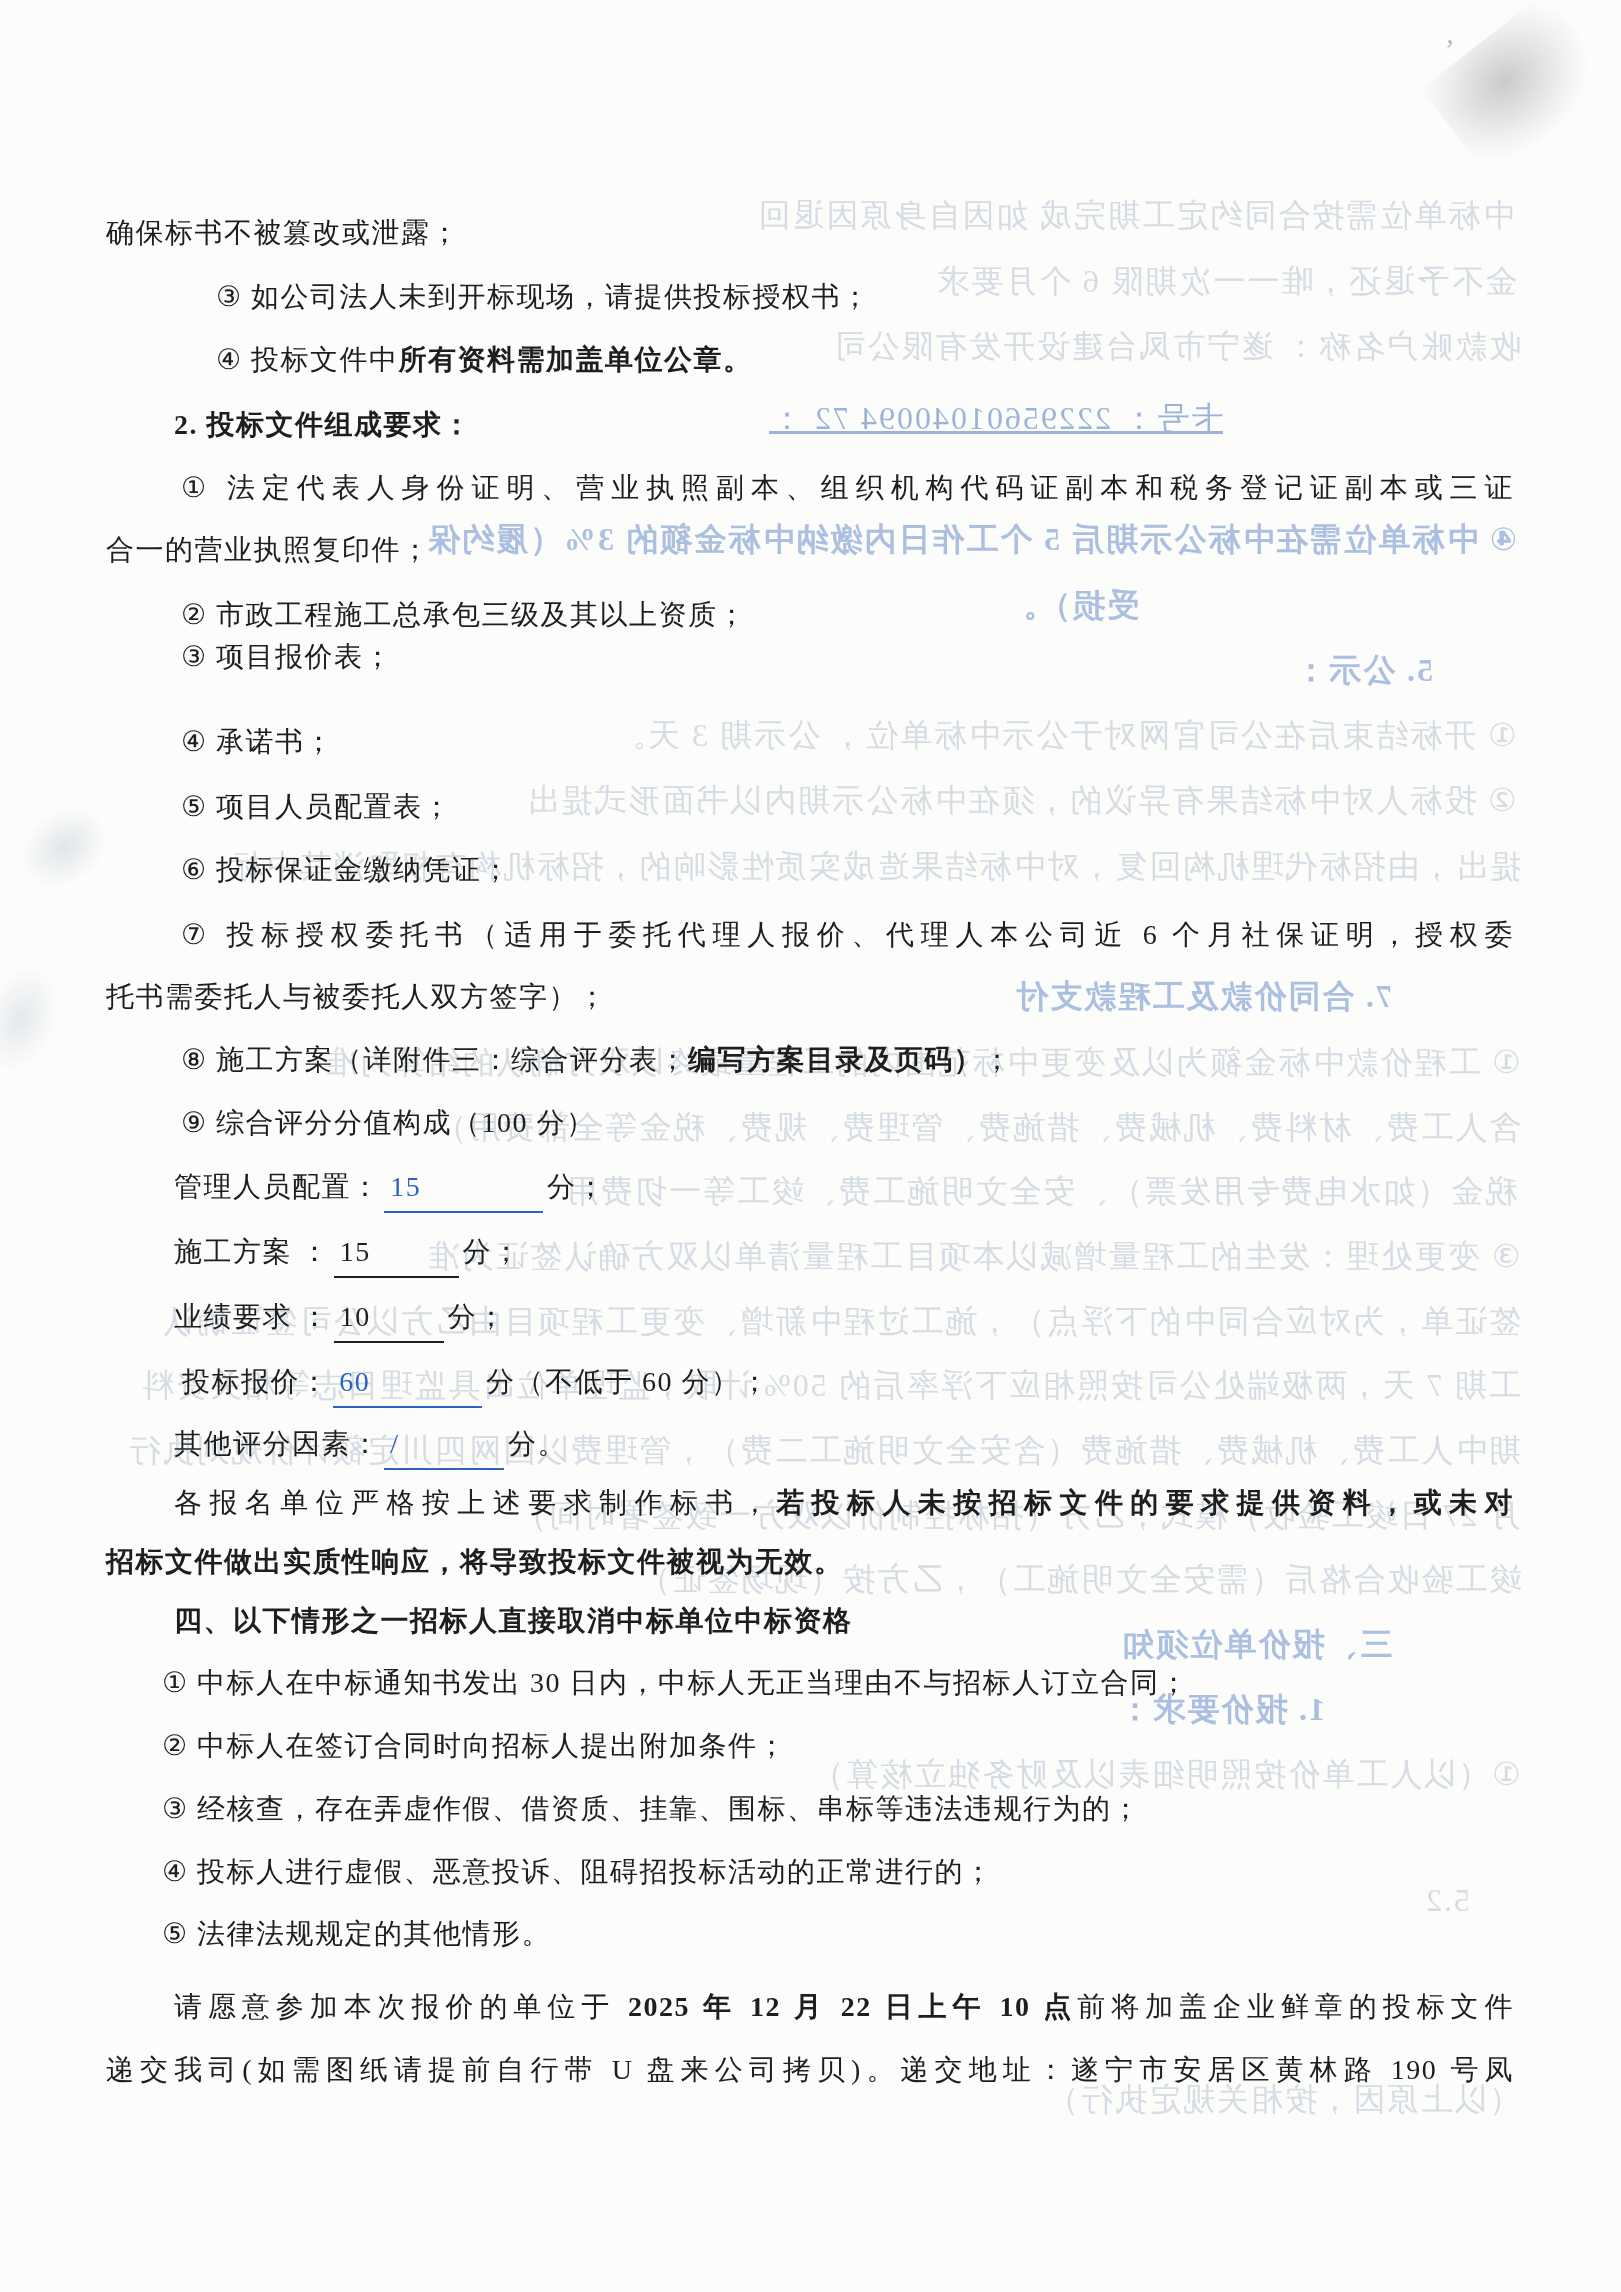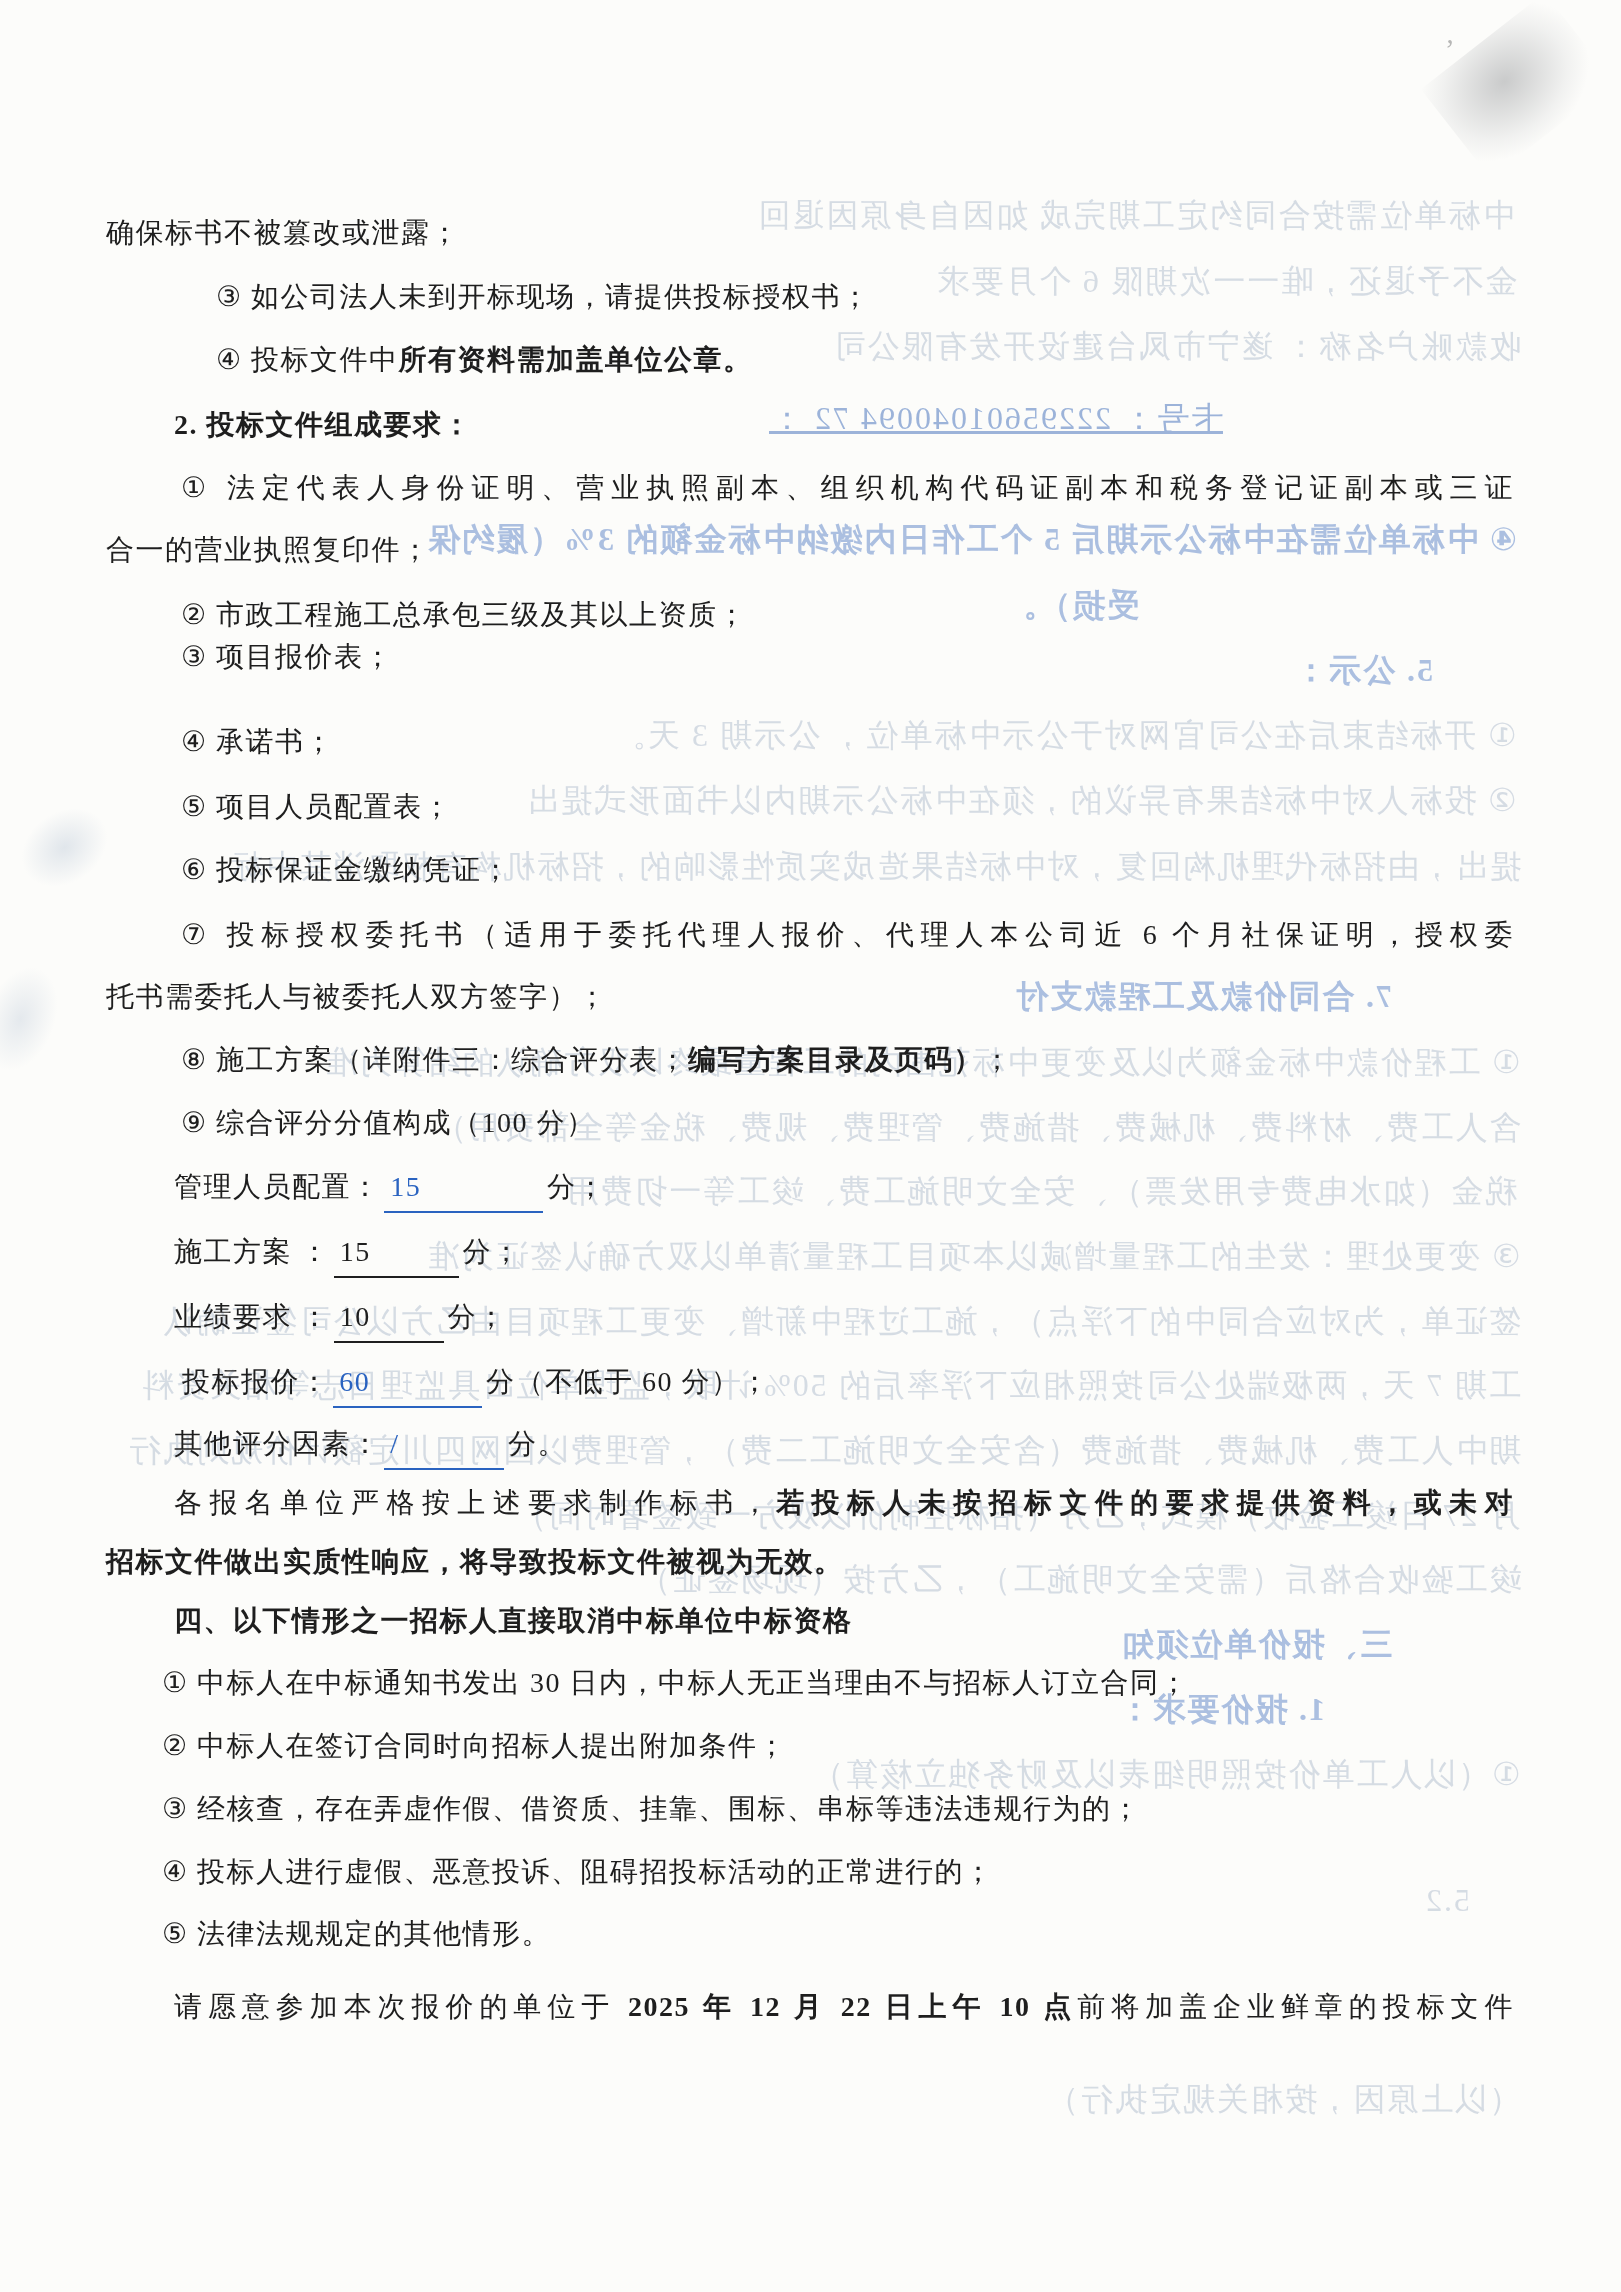--- a/index.html
+++ b/index.html
@@ -121,14 +121,15 @@
     <div class="line" style="top: 1419px; left: 174px;"><span>其他评分因素：</span><span class="fill fill-blue" style="min-width: 108px;">/</span><span>分。</span></div>
     <div class="line just" style="top: 1478px; left: 174px; width: 1340px;"><span>各报名单位严格按上述要求制作标书，</span><span class="b">若投标人未按招标文件的要求提供资料，或未对</span></div>
     <div class="line" style="top: 1537px; left: 106px;"><span class="b">招标文件做出实质性响应，将导致投标文件被视为无效。</span></div>
     <div class="line" style="top: 1596px; left: 174px;"><span class="b">四、以下情形之一招标人直接取消中标单位中标资格</span></div>
     <div class="line" style="top: 1658px; left: 162px;"><span>① 中标人在中标通知书发出 30 日内，中标人无正当理由不与招标人订立合同；</span></div>
     <div class="line" style="top: 1721px; left: 162px;"><span>② 中标人在签订合同时向招标人提出附加条件；</span></div>
     <div class="line" style="top: 1784px; left: 162px;"><span>③ 经核查，存在弄虚作假、借资质、挂靠、围标、串标等违法违规行为的；</span></div>
     <div class="line" style="top: 1847px; left: 162px;"><span>④ 投标人进行虚假、恶意投诉、阻碍招投标活动的正常进行的；</span></div>
     <div class="line" style="top: 1909px; left: 162px;"><span>⑤ 法律法规规定的其他情形。</span></div>
     <div class="line just" style="top: 1982px; left: 174px; width: 1340px;"><span>请愿意参加本次报价的单位于 </span><span class="b">2025 年 12 月 22 日上午 10 点</span><span>前将加盖企业鲜章的投标文件</span></div>
+    <div class="line just" style="top: 2045px; left: 106px; width: 1408px;"><span>递交我司(如需图纸请提前自行带 U 盘来公司拷贝)。递交地址：遂宁市安居区黄林路 190 号凤</span></div>
   </div>
 
 
 </body></html>

